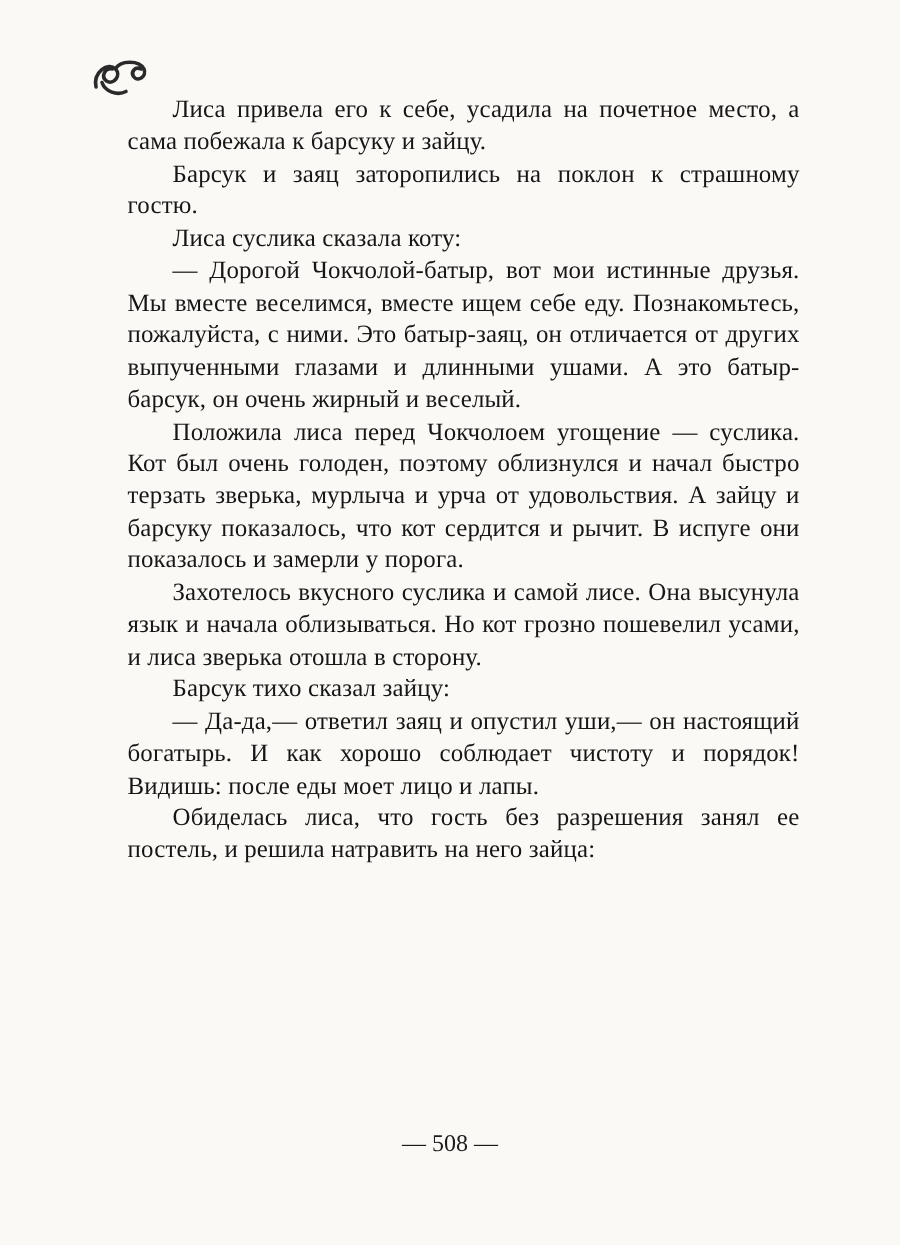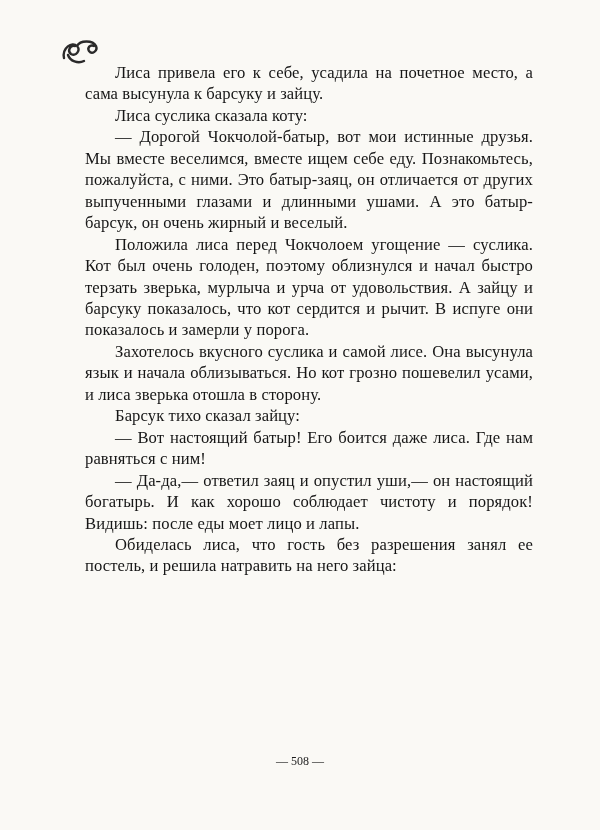--- a/index.html
+++ b/index.html
@@ -38,44 +38,44 @@
   .text-block p {
     margin: 0;
     text-indent: 30px;
   }
   .page-number {
     position: absolute;
     top: 754px;
     left: 0;
     width: 100%;
     text-align: center;
-    font-size: 12px;
+    font-size: 16px;
     color: #1c1c1c;
   }
 </style>
 </head>
 <body>
 
 <div class="page">
 
   <span class="ornament">
     <svg width="44" height="32" viewBox="0 0 44 32" aria-hidden="true">
       <path d="M4 20 C2 10, 12 3, 17 8 C21 12, 16 19, 11 16 C7 13, 10 7, 15 8
                M17 8 C20 2, 33 2, 36 8 C38 13, 32 17, 29 13 C27 10, 30 6, 34 8
                M8 17 C10 23, 18 26, 24 23" stroke="#2a2a2a" stroke-width="2.4" fill="none" stroke-linecap="round" stroke-linejoin="round"></path>
     </svg>
   </span>
 
   <div class="text-block">
-    <p>Лиса привела его к себе, усадила на почетное место, а сама высунула к барсуку и зайцу.</p>
+    <p>Лиса привела его к себе, усадила на почетное место, а сама побежала к барсуку и зайцу.</p>
+    <p>Барсук и заяц заторопились на поклон к страшному гостю.</p>
     <p>Лиса суслика сказала коту:</p>
     <p>— Дорогой Чокчолой-батыр, вот мои истинные друзья. Мы вместе веселимся, вместе ищем себе еду. Познакомьтесь, пожалуйста, с ними. Это батыр-заяц, он отличается от других выпученными глазами и длинными ушами. А это батыр-барсук, он очень жирный и веселый.</p>
     <p>Положила лиса перед Чокчолоем угощение — суслика. Кот был очень голоден, поэтому облизнулся и начал быстро терзать зверька, мурлыча и урча от удовольствия. А зайцу и барсуку показалось, что кот сердится и рычит. В испуге они показалось и замерли у порога.</p>
     <p>Захотелось вкусного суслика и самой лисе. Она высунула язык и начала облизываться. Но кот грозно пошевелил усами, и лиса зверька отошла в сторону.</p>
     <p>Барсук тихо сказал зайцу:</p>
-    <p>— Вот настоящий батыр! Его боится даже лиса. Где нам равняться с ним!</p>
     <p>— Да-да,— ответил заяц и опустил уши,— он настоящий богатырь. И как хорошо соблюдает чистоту и порядок! Видишь: после еды моет лицо и лапы.</p>
     <p>Обиделась лиса, что гость без разрешения занял ее постель, и решила натравить на него зайца:</p>
   </div>
 
   <div class="page-number">— 508 —</div>
 
 </div>
 
 </body></html>

